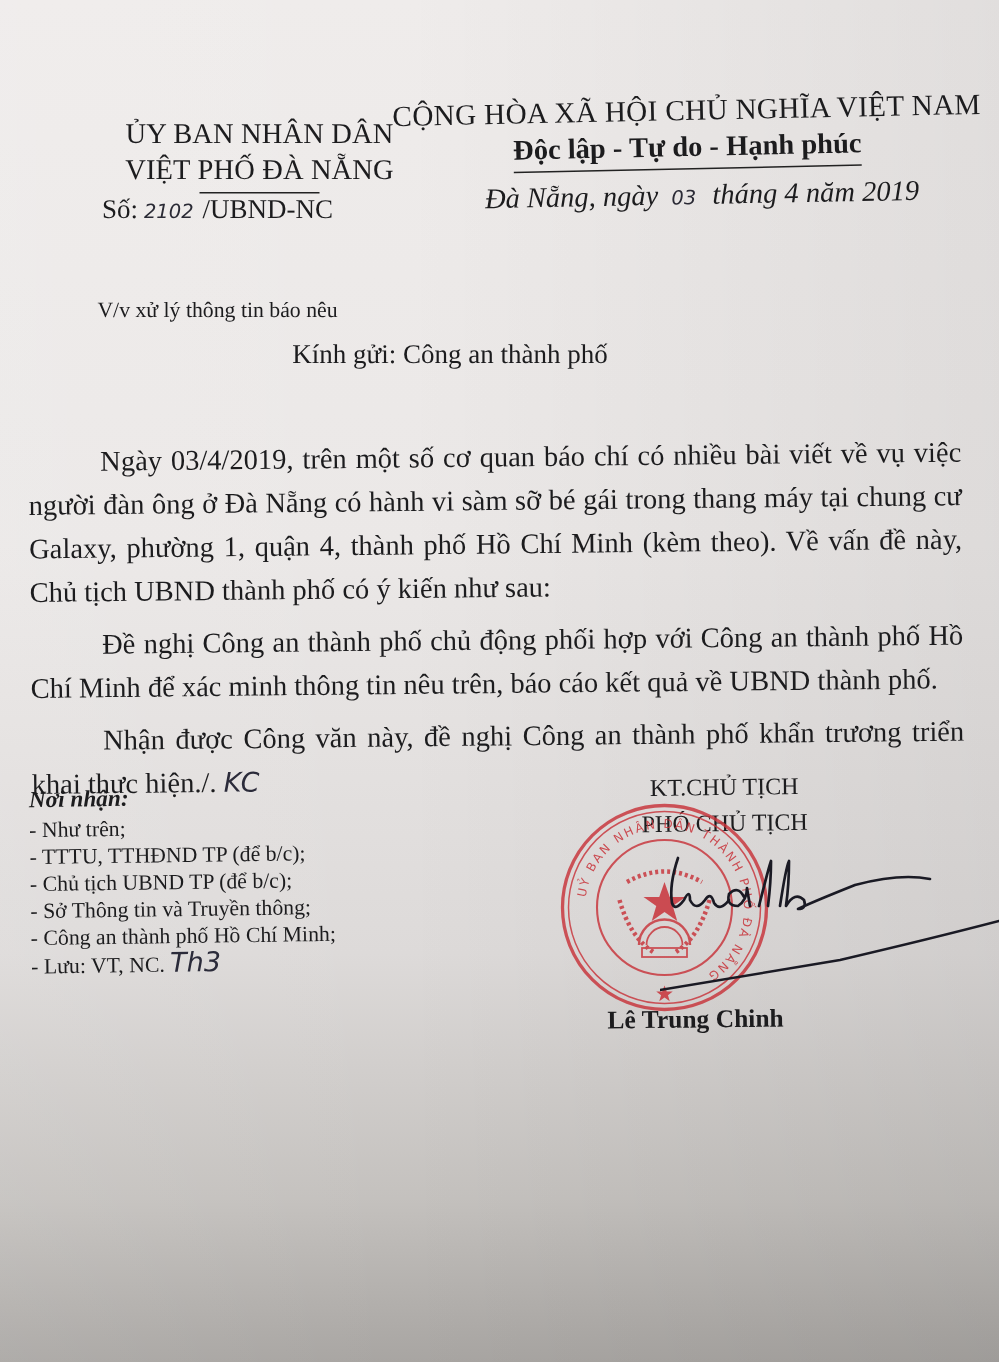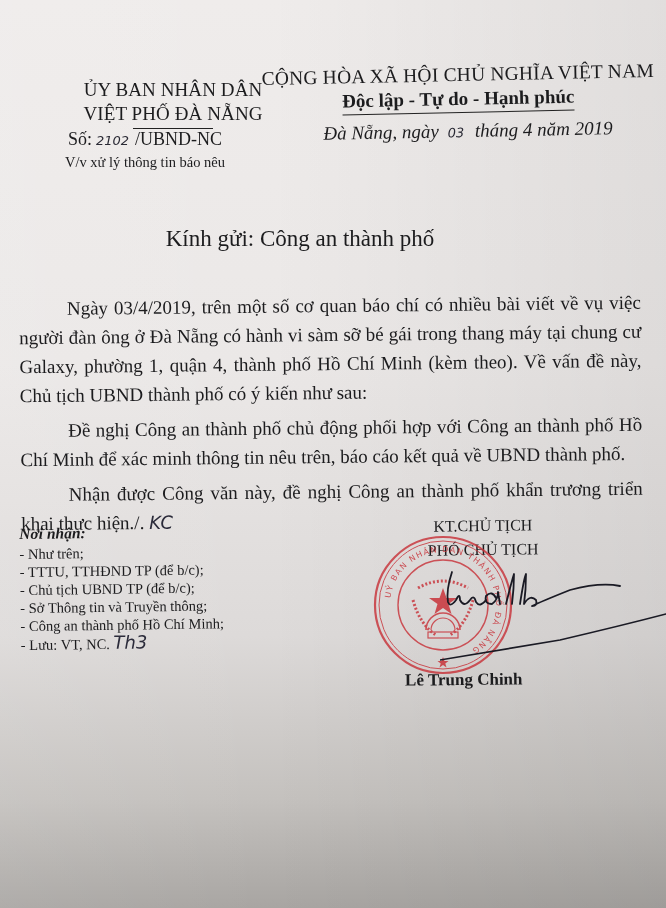--- a/index.html
+++ b/index.html
@@ -17,30 +17,30 @@
   .abs { position: absolute; }
   .center { text-align: center; }
 
   
   #org-block { left: 40px; top: 78px; width: 210px; margin-left: 28px; }
   .org-line { font-size: 19px; line-height: 24px; letter-spacing: 0.1px; }
   .rule { height: 1px; background: #222; margin: 2px auto 0; }
   #ref-block { left: 30px; top: 128px; width: 230px; }
   .ref-no { font-size: 18px; line-height: 22px; }
   .handwritten { font-family: "DejaVu Sans", sans-serif; font-style: italic; font-size: 13px; color: #2a2a35; margin: 0 6px 0 4px; }
-  .subject { font-size: 14.5px; line-height: 20px; }
+  .subject { font-size: 14.5px; line-height: 20px; margin-top: 44px; }
 
   
   #nation-block { left: 258px; top: 63px; width: 400px; transform: rotate(-1.2deg); }
   .nation { font-size: 19.5px; line-height: 24px; letter-spacing: 0.2px; }
   .motto { font-size: 19px; font-weight: bold; line-height: 24px; display: inline-block; border-bottom: 1.4px solid #222; padding-bottom: 1px; }
   #date-block { left: 298px; top: 120px; width: 340px; font-style: italic; font-size: 19px; transform: rotate(-1.1deg); }
 
   
-  #greeting { left: 0; width: 600px; top: 226px; font-size: 23px; }
+  #greeting { left: 0; width: 600px; top: 226px; font-size: 18px; }
 
   
   #body { left: 20px; top: 291px; width: 622px; font-size: 19px; line-height: 29px; transform: rotate(-0.6deg); text-align: justify; }
   .para { margin: 0 0 6px 0; text-indent: 48px; }
   .initials { font-family: "DejaVu Sans", sans-serif; font-style: italic; font-size: 18px; color: #2b2b3a; }
 
   
   #recipients { left: 20px; top: 523px; width: 300px; font-size: 14.5px; line-height: 18px; transform: rotate(-0.8deg); }
   .recip-title { font-weight: bold; font-style: italic; font-size: 15.5px; margin-bottom: 2px; }
   .recip-item { }

